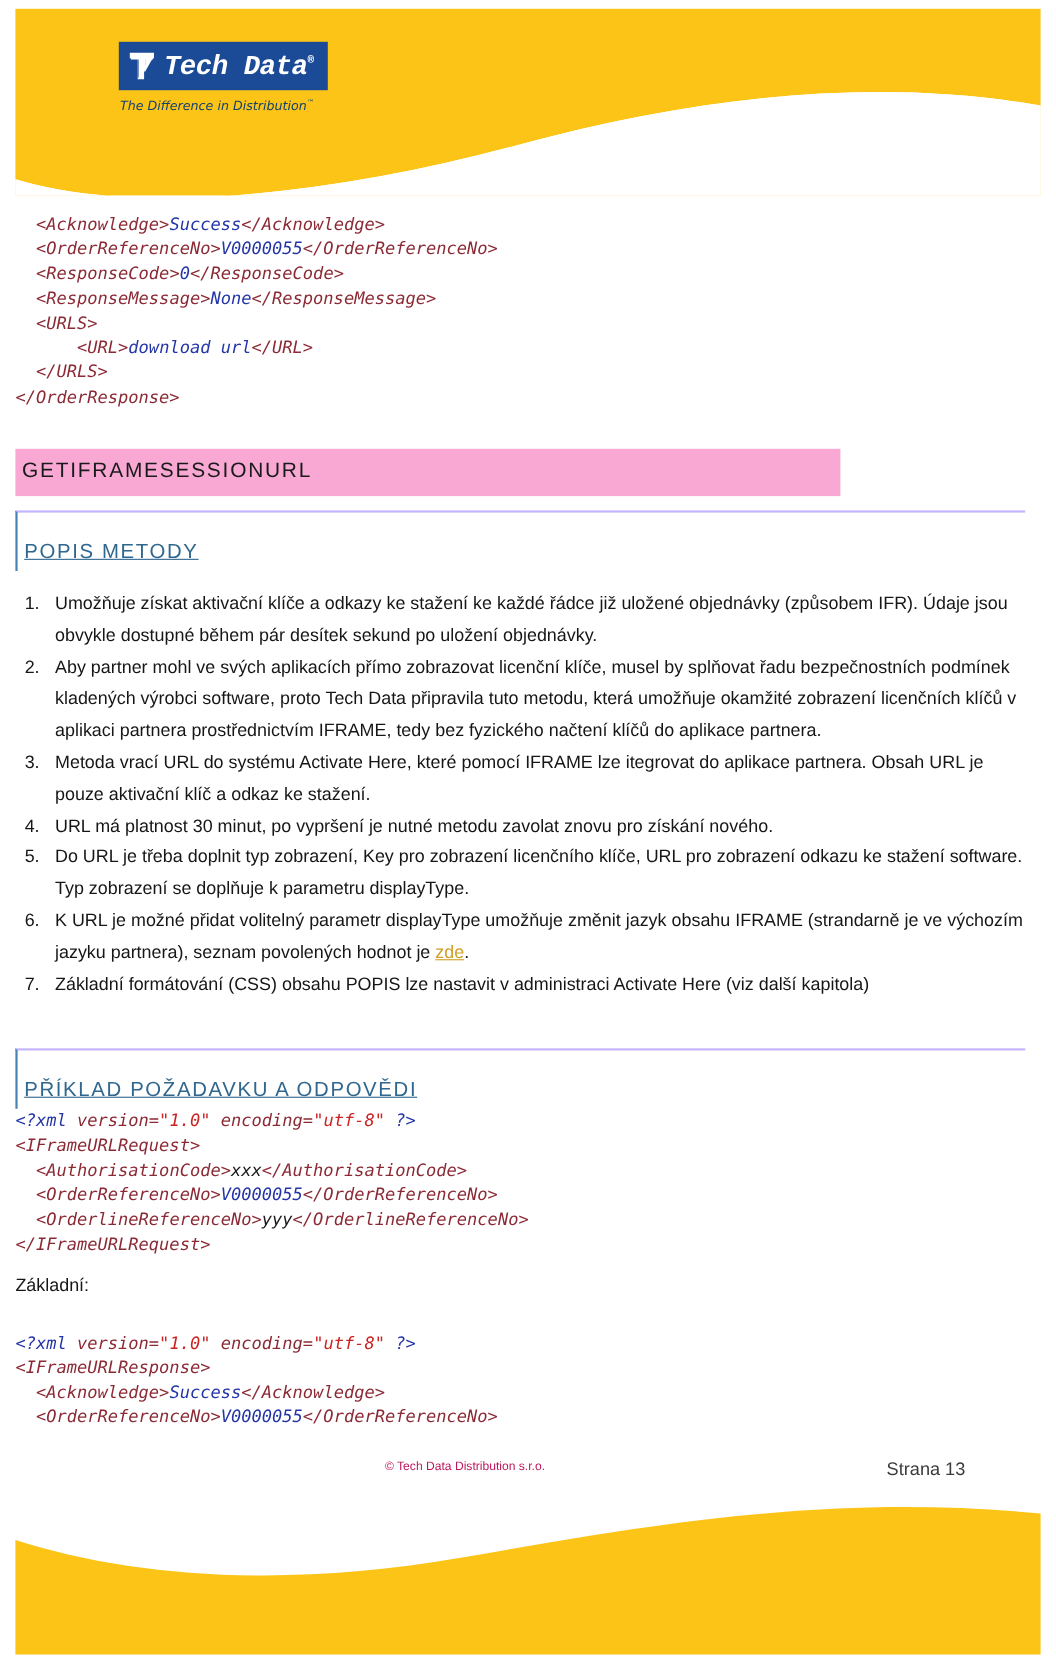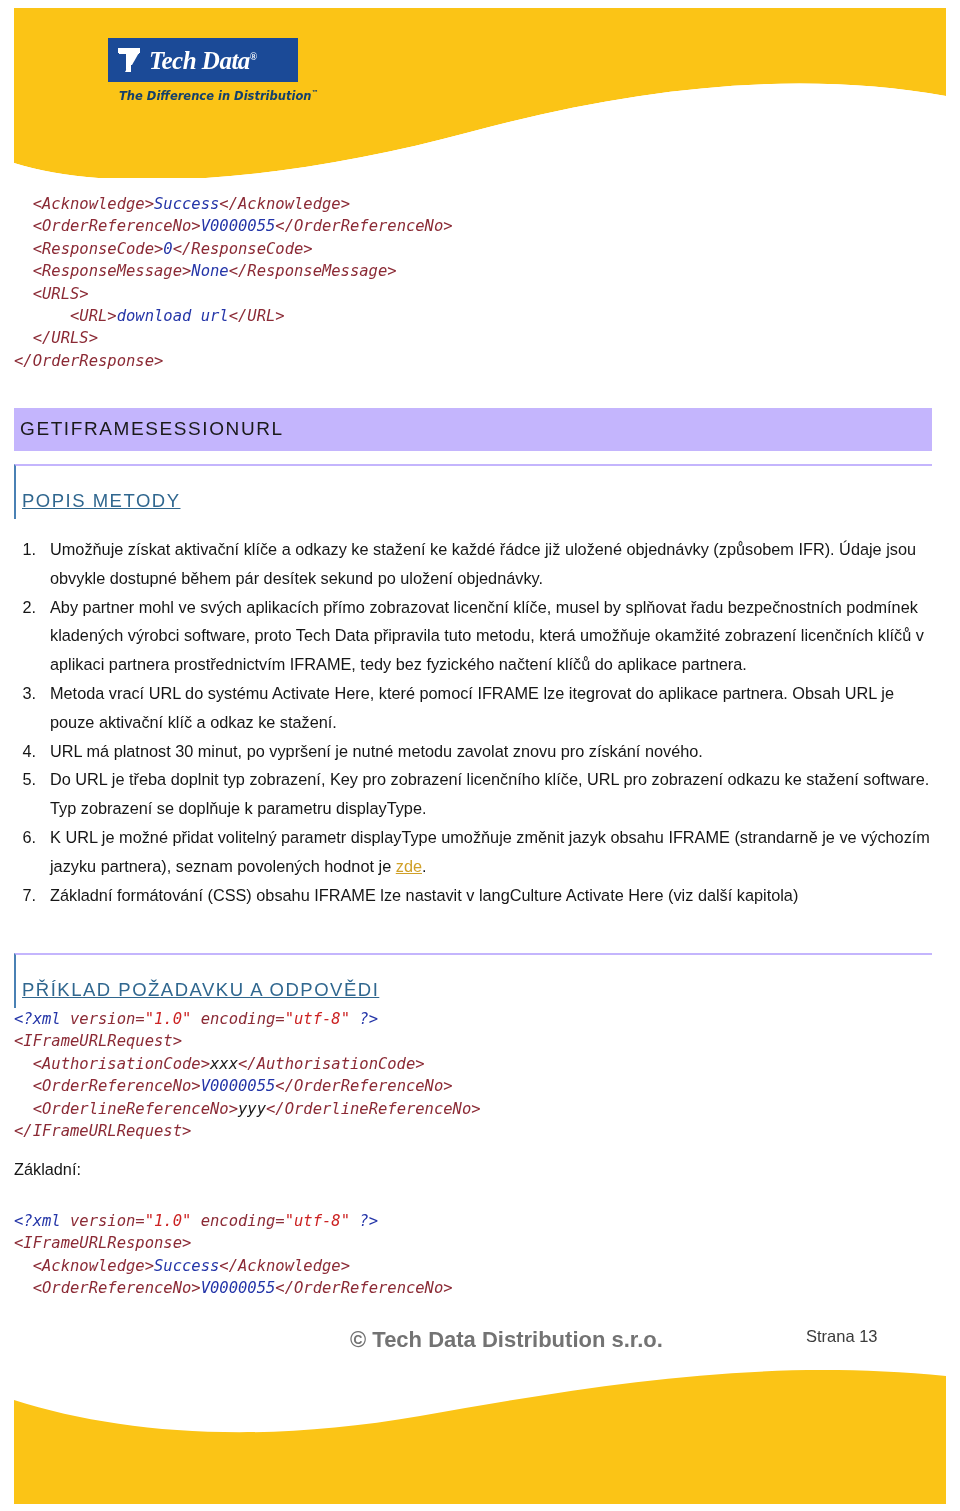--- a/index.html
+++ b/index.html
@@ -40,41 +40,41 @@
     box-sizing: border-box;
   }
   .logo-mark {
     width: 26px;
     height: 30px;
     flex: 0 0 26px;
     margin-right: 7px;
   }
   .logo-word {
     color: #ffffff;
-    font-family: Liberation Serif, serif;
+    font-family: Liberation Mono, monospace;
     font-weight: bold;
     font-style: italic;
     font-size: 25px;
     letter-spacing: -0.5px;
     line-height: 1;
     white-space: nowrap;
   }
   .logo-reg {
     font-size: 10px;
     vertical-align: super;
     font-style: normal;
   }
   .logo-tag {
     color: #14406b;
     font-family: "DejaVu Sans", sans-serif;
-    font-weight: bold;
+    font-weight: normal;
     font-style: italic;
     font-size: 11.5px;
     margin-top: 7px;
-    margin-left: 11px;
+    margin-left: 1px;
     white-space: nowrap;
   }
   .logo-tm {
     font-size: 7px;
     vertical-align: super;
   }
 
   
   .code {
     position: absolute;
@@ -93,22 +93,22 @@
   .code .plain { color: #1a1a1a; }
 
   #code-top   { left: 14px; top: 193px; }
   #code-req   { left: 14px; top: 1008px; }
   #code-resp  { left: 14px; top: 1210px; }
 
   
   .band-heading {
     position: absolute;
     left: 14px;
-    width: 918px;
-    background: #c4b5fd;
+    width: 750px;
+    background: #f9a8d4;
     color: #1a1a1a;
     font-size: 19px;
     letter-spacing: 1.6px;
     padding: 10px 6px 11px 6px;
     box-sizing: border-box;
   }
   #heading-getiframe { top: 408px; }
 
   .rule-heading {
     position: absolute;
@@ -162,23 +162,23 @@
     top: 1160px;
     font-size: 16.3px;
     color: #161616;
   }
 
   
   .footer-copy {
     position: absolute;
     left: 350px;
     top: 1327px;
-    color: #737373;
-    font-weight: bold;
-    font-size: 22px;
+    color: #be185d;
+    font-weight: normal;
+    font-size: 11px;
   }
   .footer-page {
     position: absolute;
     left: 806px;
     top: 1327px;
     color: #3b3b3b;
     font-size: 16.5px;
   }
   .footer-wave {
     position: absolute;
@@ -242,21 +242,21 @@
     <div class="li">
       <div class="li-num">5.</div>
       <div class="li-txt"><span>Do URL je třeba doplnit typ zobrazení, </span><b>Key</b><span> pro zobrazení licenčního klíče, </span><b>URL</b><span> pro zobrazení odkazu ke stažení software. Typ zobrazení se doplňuje k parametru </span><b>displayType</b><span>.</span></div>
     </div>
     <div class="li">
       <div class="li-num">6.</div>
       <div class="li-txt"><span>K URL je možné přidat volitelný parametr </span><b>displayType</b><span> umožňuje změnit jazyk obsahu IFRAME (strandarně je ve výchozím jazyku partnera), seznam povolených hodnot je </span><a class="link" href="#">zde</a><span>.</span></div>
     </div>
     <div class="li">
       <div class="li-num">7.</div>
-      <div class="li-txt"><span>Základní formátování (CSS) obsahu IFRAME lze nastavit v langCulture Activate Here (viz další kapitola)</span></div>
+      <div class="li-txt"><span>Základní formátování (CSS) obsahu POPIS lze nastavit v administraci Activate Here (viz další kapitola)</span></div>
     </div>
   </div>
 
 <div class="rule-heading" id="heading-priklad">PŘÍKLAD POŽADAVKU A ODPOVĚDI</div>
 
 <div class="code" id="code-req"><div><span class="pi">&lt;?xml </span><span class="attr">version=</span><span class="str">"1.0"</span><span class="plain"> </span><span class="attr">encoding=</span><span class="str">"utf-8"</span><span class="pi"> ?&gt;</span></div><div><span class="tag">&lt;IFrameURLRequest&gt;</span></div><div><span>  </span><span class="tag">&lt;AuthorisationCode&gt;</span><span class="plain">xxx</span><span class="tag">&lt;/AuthorisationCode&gt;</span></div><div><span>  </span><span class="tag">&lt;OrderReferenceNo&gt;</span><span class="val">V0000055</span><span class="tag">&lt;/OrderReferenceNo&gt;</span></div><div><span>  </span><span class="tag">&lt;OrderlineReferenceNo&gt;</span><span class="plain">yyy</span><span class="tag">&lt;/OrderlineReferenceNo&gt;</span></div><div><span class="tag">&lt;/IFrameURLRequest&gt;</span></div></div>
 
 <div id="odpoved">Základní:</div>
 
 <div class="code" id="code-resp"><div><span class="pi">&lt;?xml </span><span class="attr">version=</span><span class="str">"1.0"</span><span class="plain"> </span><span class="attr">encoding=</span><span class="str">"utf-8"</span><span class="pi"> ?&gt;</span></div><div><span class="tag">&lt;IFrameURLResponse&gt;</span></div><div><span>  </span><span class="tag">&lt;Acknowledge&gt;</span><span class="val">Success</span><span class="tag">&lt;/Acknowledge&gt;</span></div><div><span>  </span><span class="tag">&lt;OrderReferenceNo&gt;</span><span class="val">V0000055</span><span class="tag">&lt;/OrderReferenceNo&gt;</span></div></div>

